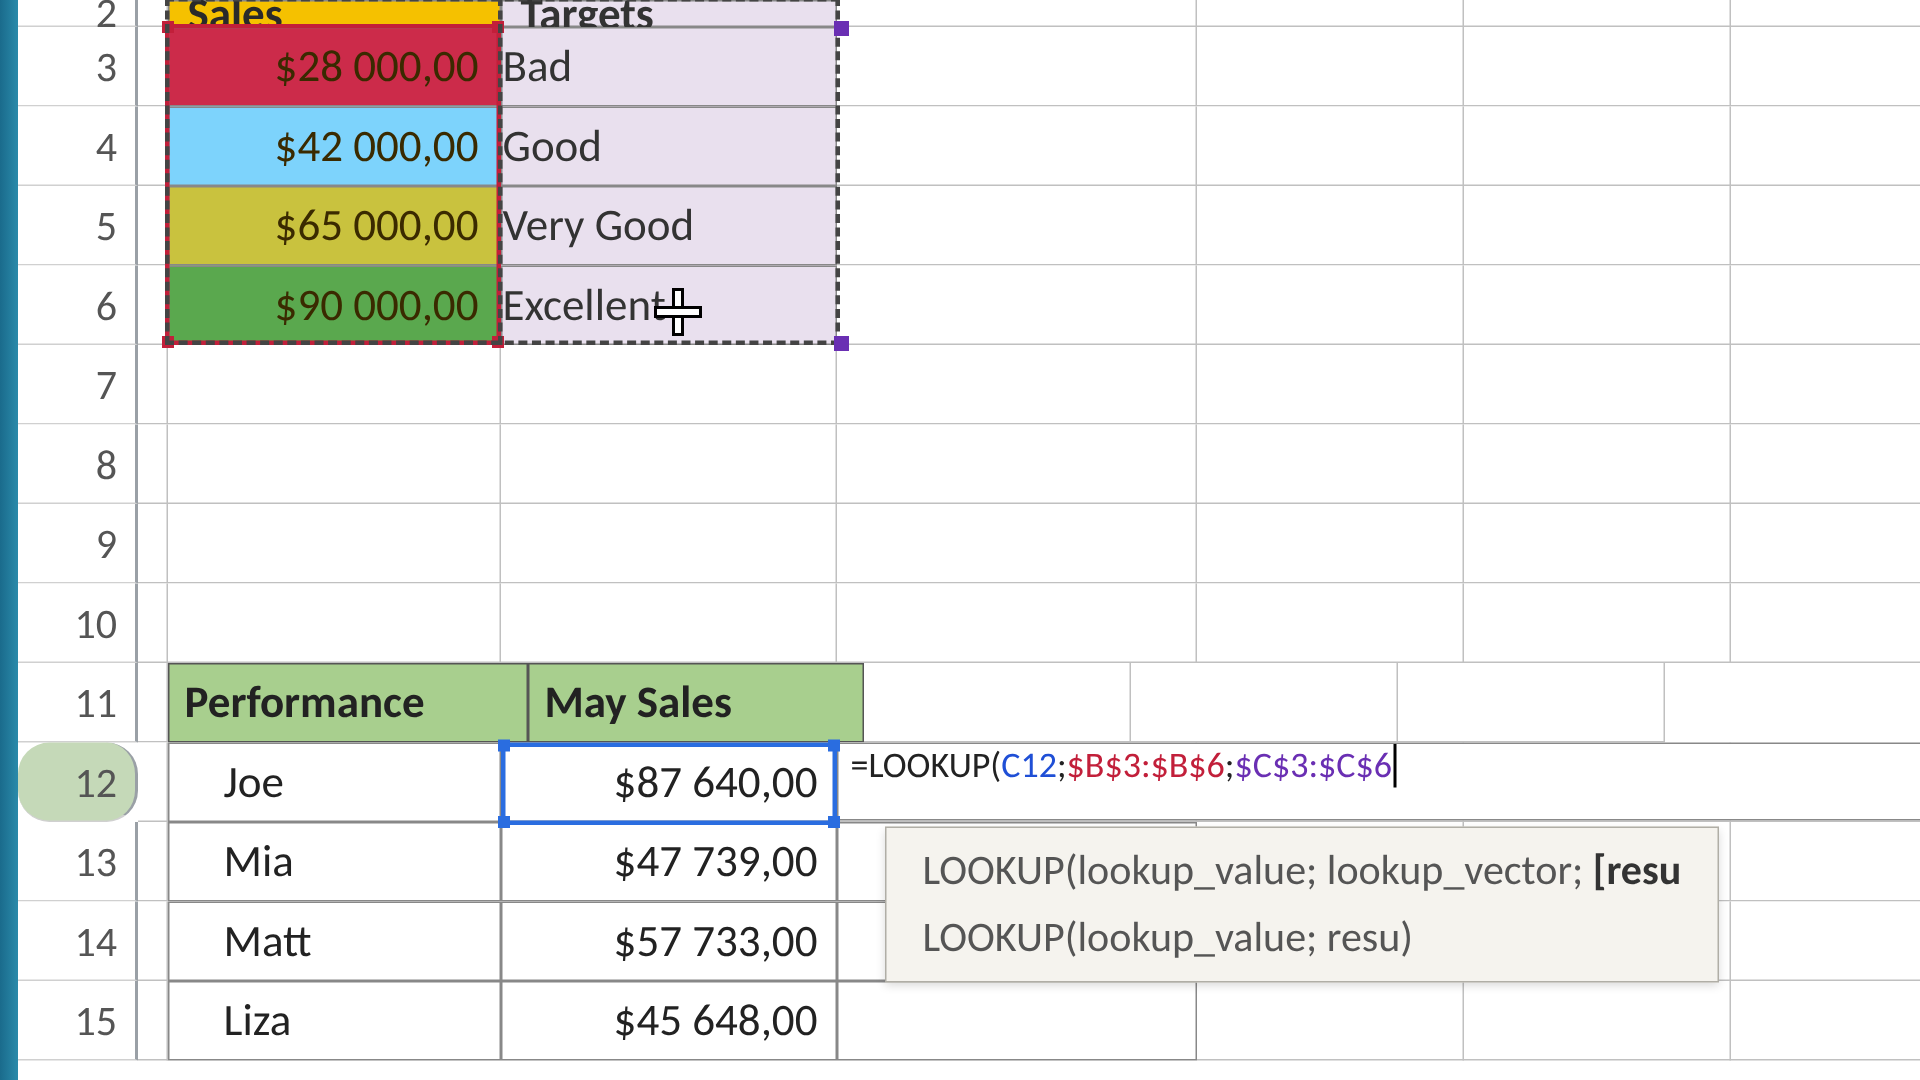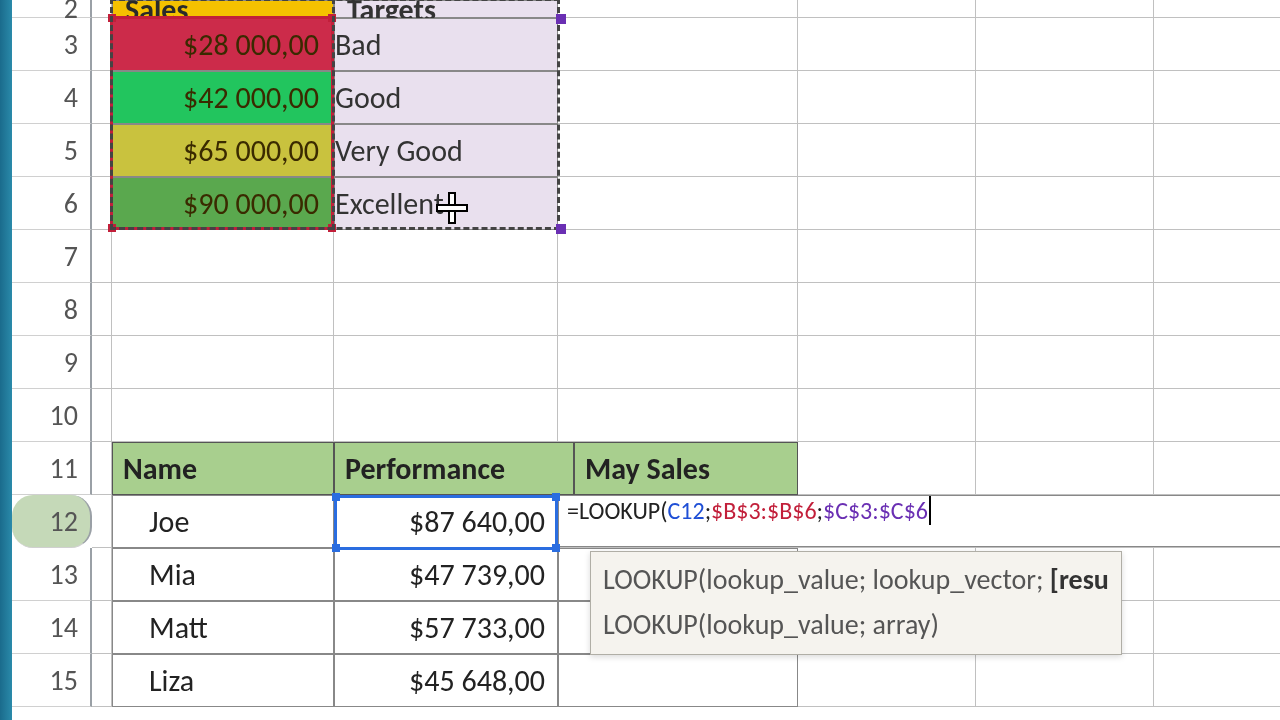--- a/index.html
+++ b/index.html
@@ -81,21 +81,21 @@
     background: #cc2b4a;
     border: 1px solid #888;
   }
   .lt-lab {
     justify-content: flex-start;
     background: #e9e0ee;
     border: 1px solid #888;
     color: #333;
   }
   .bg-red   { background: #cc2b4a; }
-  .bg-org   { background: #22c55e; }
+  .bg-org   { background: #7dd3fc; }
   .bg-yel   { background: #c9c23e; }
   .bg-grn   { background: #5aa84e; }
 
   
   .hdr-sales {
     background: #f5c100;
     color: #2a2a2a;
     font-weight: 700;
     font-size: 30px;
     justify-content: flex-start;
@@ -168,21 +168,21 @@
   .tok-red   { color: #c21f3a; }
   .tok-violet{ color: #6a2fb3; }
 
   
   .tooltip {
     position: absolute;
     top: 56px;
     left: 32px;
     background: #f5f3ee;
     border: 1px solid #b0aea6;
-    padding: 6px 12px;
+    padding: 6px 24px;
     font-size: 28px;
     color: #555;
     line-height: 1.6;
     z-index: 70;
     box-shadow: 0 2px 6px rgba(0,0,0,0.15);
     white-space: nowrap;
   }
   .tooltip .bold-arg {
     font-weight: 700;
     color: #333;
@@ -369,23 +369,20 @@
       <div class="cell colE"></div>
       <div class="cell colF"></div>
       <div class="cell colG"></div>
     </div>
 
     <div class="row">
       <div class="row-header">
           <span>11</span>
         </div>
       <div class="cell colA"></div>
-      <div class="cell colB tbl-head tbl-head-left">
-          <span>Name</span>
-        </div>
       <div class="cell colD tbl-head tbl-head-left">
           <span>Performance</span>
         </div>
       <div class="cell colC tbl-head tbl-head-left">
           <span>May Sales</span>
         </div>
       <div class="cell colE"></div>
       <div class="cell colF"></div>
       <div class="cell colG"></div>
     </div>
@@ -400,21 +397,21 @@
         </div>
       <div class="cell colC tbl-cell right">
           <span>$87 640,00</span>
         </div>
       <div class="cell colD" style="position:relative; overflow:visible;">
         <div class="formula-cell">
           <span>=LOOKUP(</span><span class="tok-blue">C12</span><span>;</span><span class="tok-red">$B$3:$B$6</span><span>;</span><span class="tok-violet fcur">$C$3:$C$6</span>
         </div>
         <div class="tooltip">
           <div><span>LOOKUP(lookup_value; lookup_vector; </span><span class="bold-arg">[resu</span></div>
-          <div><span>LOOKUP(lookup_value; array)</span></div>
+          <div><span>LOOKUP(lookup_value; resu)</span></div>
         </div>
       </div>
       <div class="cell colE"></div>
       <div class="cell colF"></div>
       <div class="cell colG"></div>
     </div>
 
     <div class="row">
       <div class="row-header">
           <span>13</span>

